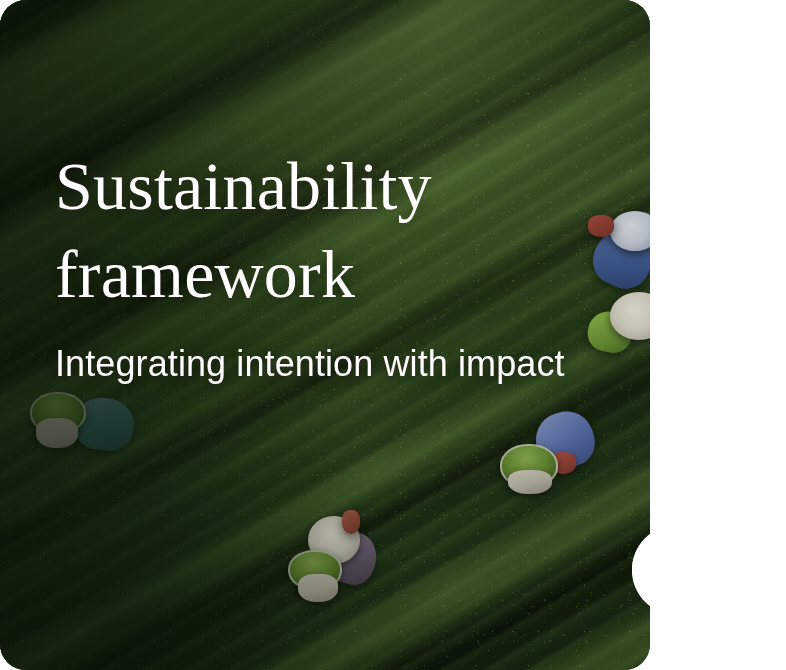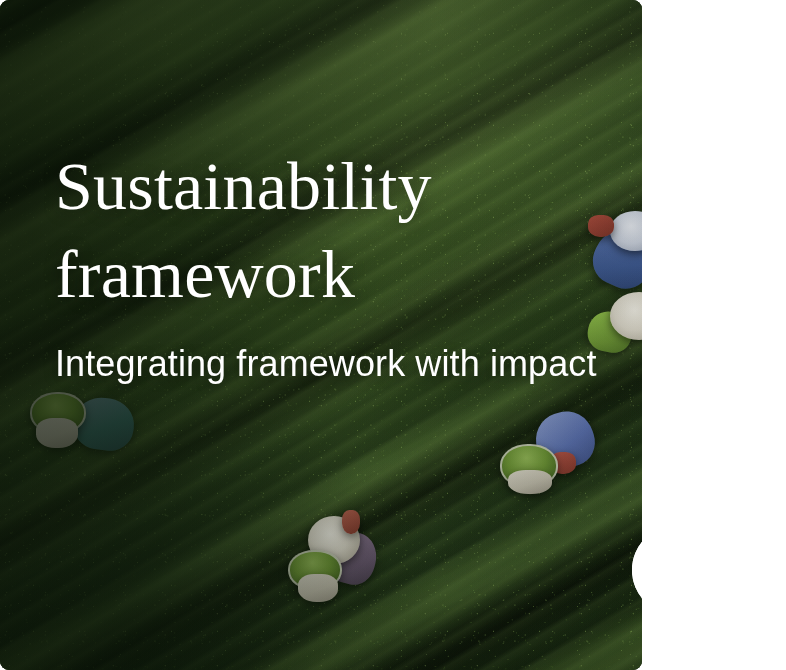--- a/index.html
+++ b/index.html
@@ -232,21 +232,21 @@
     cursor: pointer;
     display: block;
     -webkit-mask-image: var(--knock);
     mask-image: var(--knock);
   }
   #cta-button svg { display: block; width: 90px; height: 90px; }
 </style>
 </head>
 <body>
 
-<div id="hero-card" style="width: 642px; height: 670px; border-radius: 9px;">
+<div id="hero-card" style="width: 642px; height: 670px; border-radius: 26px; padding-left: 8px;">
 
   <div class="photo">
     <div class="field-base"></div>
     <div class="rows-light"></div>
     <div class="rows-dark"></div>
     <div class="rows-fine"></div>
     <div class="leaf-speckle"></div>
     <div class="leaf-speckle-2"></div>
     <div class="light-mod"></div>
 
@@ -294,21 +294,21 @@
       <div class="p-sack" style="left:2px;top:42px;width:22px;height:24px;background:linear-gradient(150deg,#bb4b3c,#7d2d22);"></div>
       <div class="p-bag" style="left:2px;top:76px;width:52px;height:38px;"></div>
     </div>
 
     <div class="scrim"></div>
   </div>
 
   <div class="copy">
     <h1 id="headline">Sustainability
 framework</h1>
-    <p id="subhead">Integrating framework with impact</p>
+    <p id="subhead">Integrating intention with impact</p>
   </div>
 
   <button id="cta-button" aria-label="Continue" style="width: 90px; height: 90px;">
     <svg viewBox="0 0 90 90" xmlns="http://www.w3.org/2000/svg">
       <defs>
         <mask id="knockout-mask">
           <rect x="0" y="0" width="90" height="90" fill="#000"></rect>
           <circle cx="45" cy="45" r="45" fill="#fff"></circle>
           <g stroke="#000" stroke-width="5" stroke-linecap="square" stroke-linejoin="miter" fill="none">
             <line x1="26" y1="45" x2="61" y2="45"></line>

